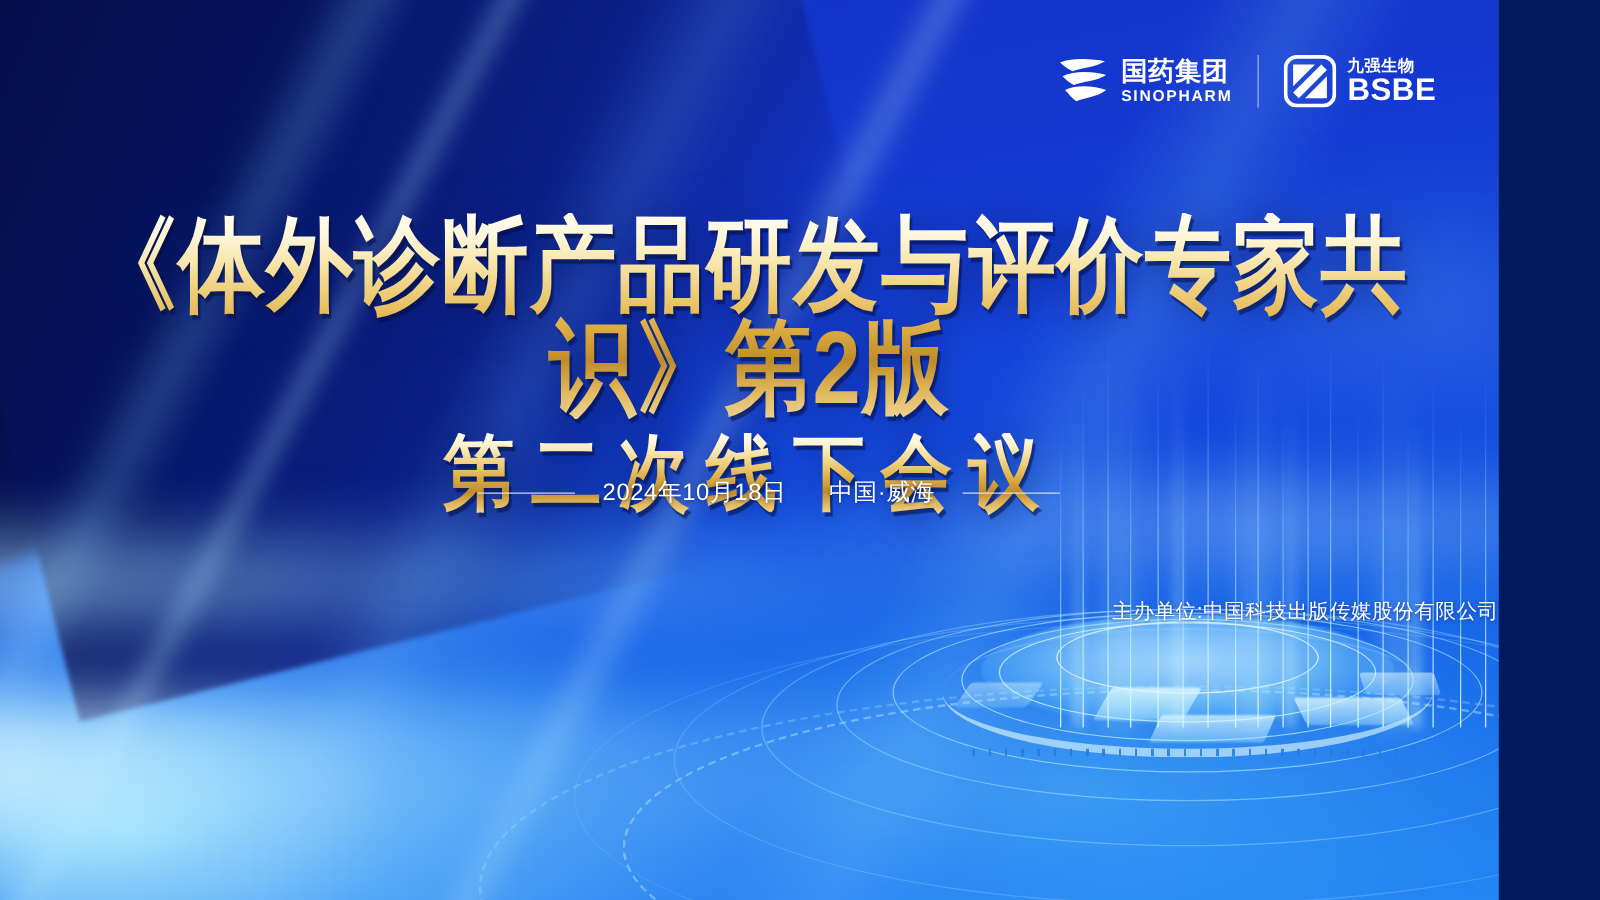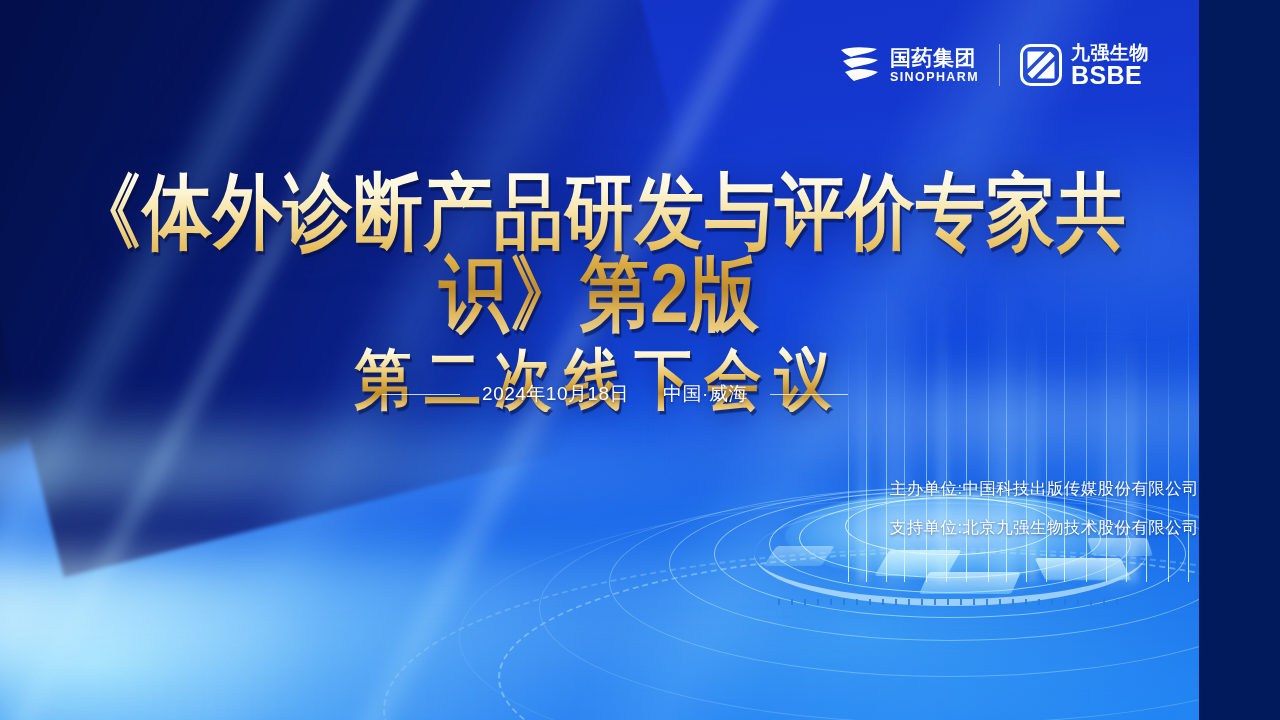--- a/index.html
+++ b/index.html
@@ -193,21 +193,21 @@
     color: #ffffff; font-size: 21px; font-weight: 700;
     letter-spacing: 0.5px;
   }
   .sino-en {
     color: #ffffff; font-size: 12.5px; font-weight: 700;
     letter-spacing: 1.4px; margin-top: 3px;
   }
   .bsbe-mark { width: 42px; height: 42px; }
   .bsbe-text { display: flex; flex-direction: column; line-height: 1; }
   .bsbe-cn {
-    color: #ffffff; font-size: 19px; font-weight: 700; letter-spacing: 0.5px;
+    color: #ffffff; font-size: 13px; font-weight: 700; letter-spacing: 0.5px;
   }
   .bsbe-en {
     color: #ffffff; font-size: 25px; font-weight: 700;
     letter-spacing: 0.4px; margin-top: 1px;
   }
 
   
   .title-block {
     position: absolute;
     left: 0; right: 0; top: 170px;
@@ -386,16 +386,15 @@
     <span class="rule"></span>
     <span class="meta-text">
       <span>2024年10月18日</span>
       <span>中国·威海</span>
     </span>
     <span class="rule"></span>
   </div>
 
   <div class="org-block">
     <p class="org-line">主办单位:中国科技出版传媒股份有限公司</p>
-    <p class="org-line">支持单位:北京九强生物技术股份有限公司</p>
   </div>
 
 </div>
 
 </body></html>

